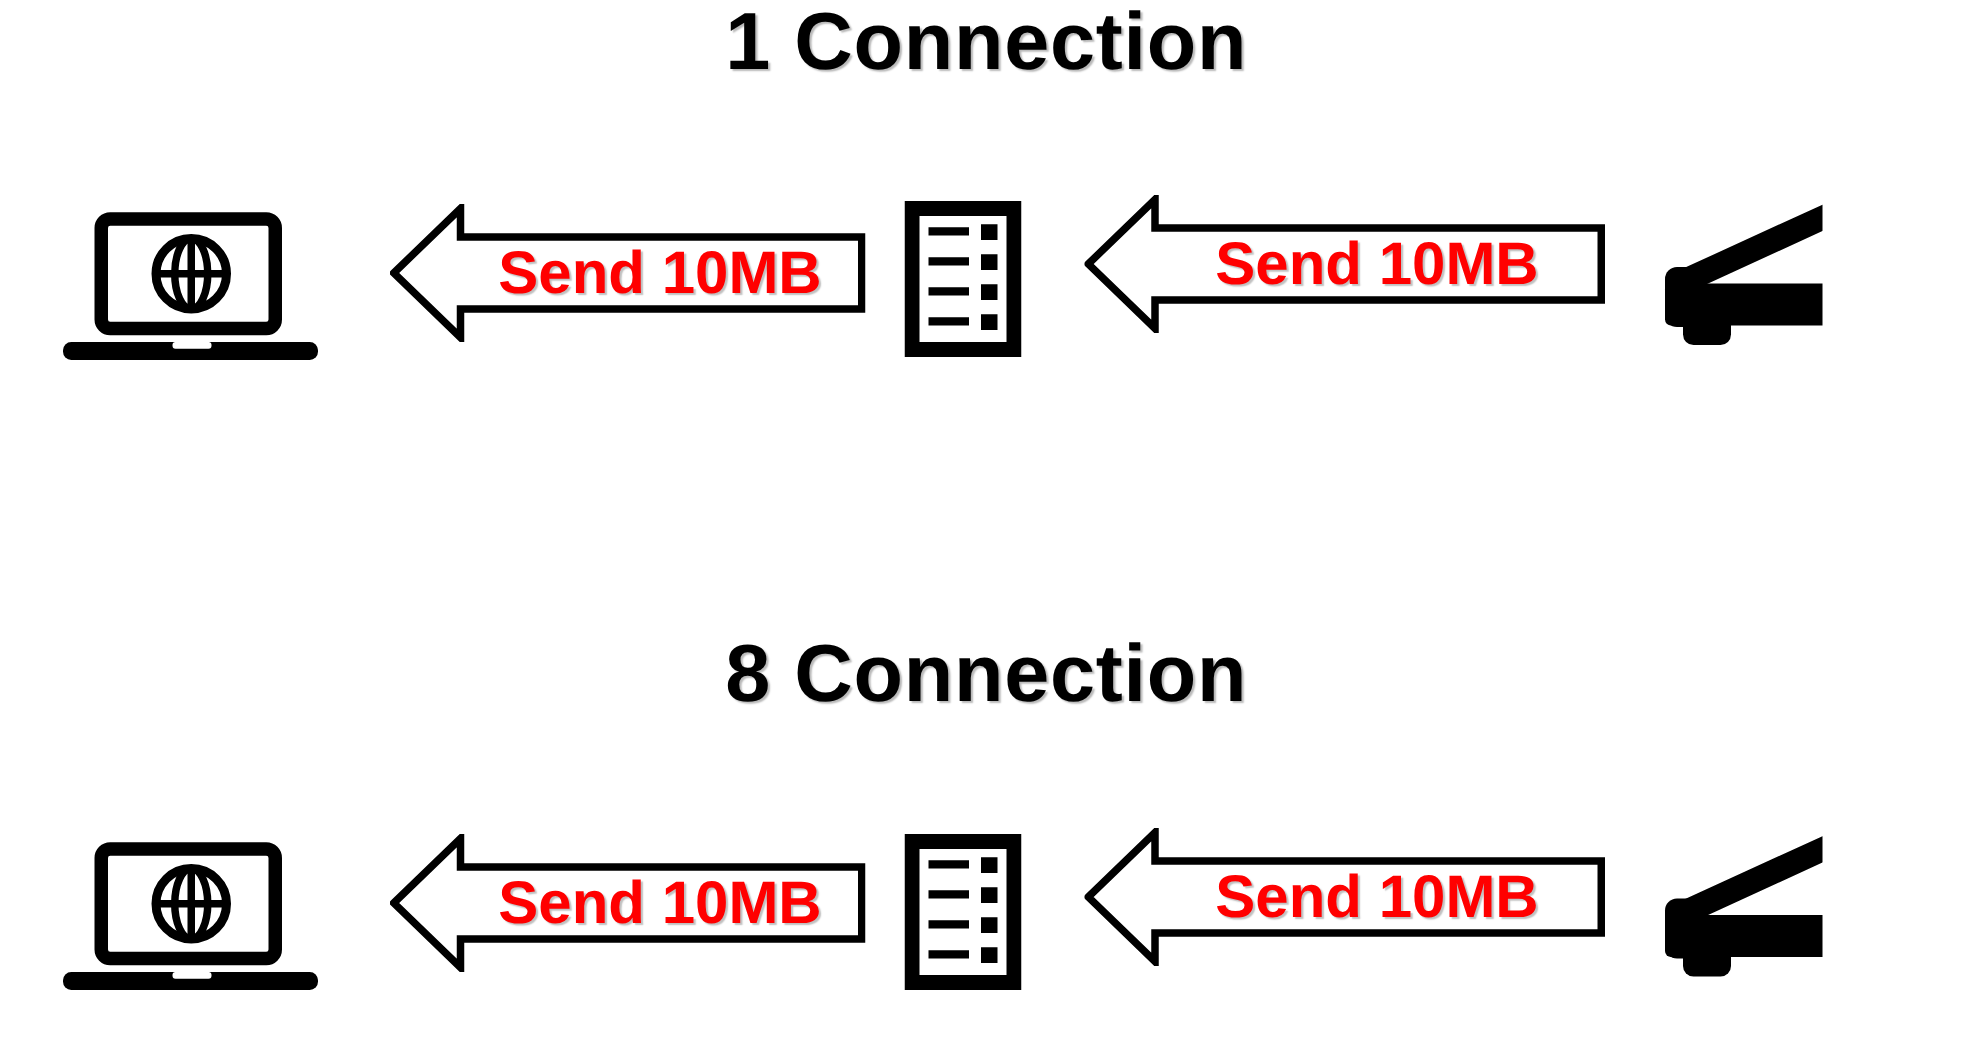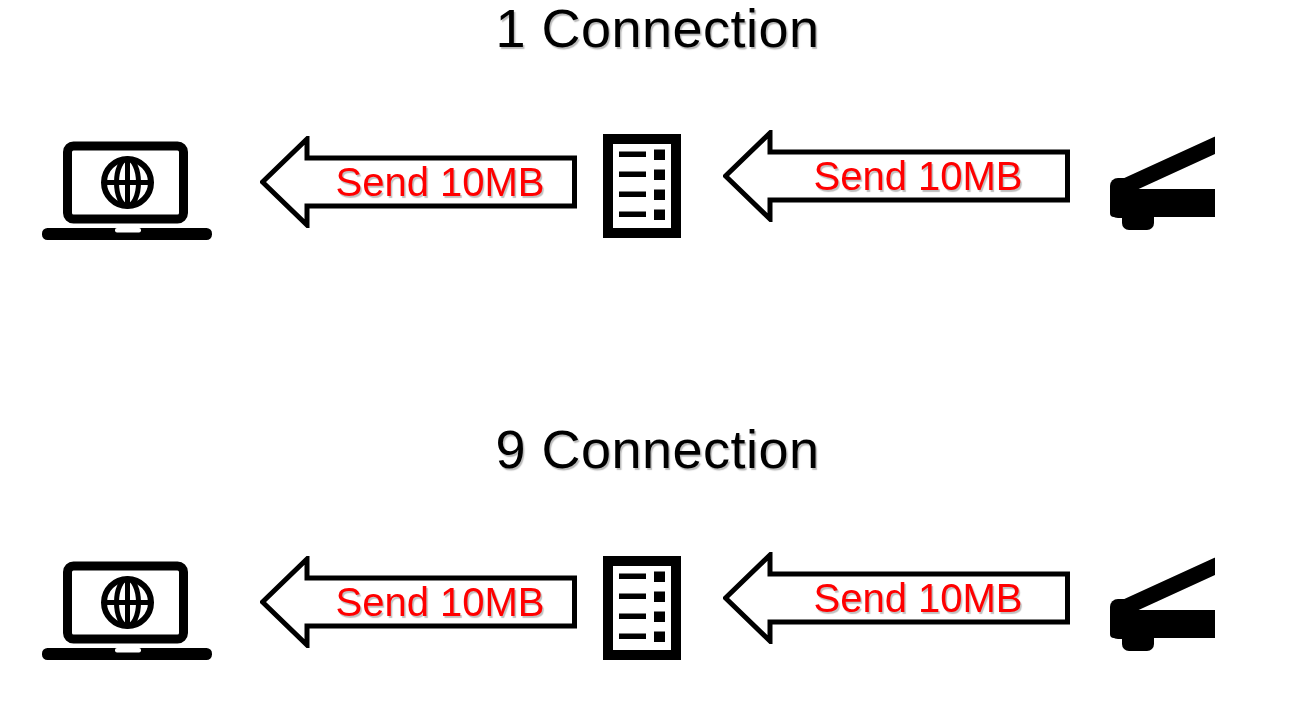--- a/index.html
+++ b/index.html
@@ -9,20 +9,21 @@
     --bg: #ffffff;
   }
   html, body { margin: 0; padding: 0; }
   .canvas {
     position: relative;
     width: 1215px;
     height: 703px;
     background: var(--bg);
     font-family: "Liberation Sans", "DejaVu Sans", sans-serif;
     overflow: hidden;
+    font-weight: bold;
   }
   section { display: contents; }
   .abs { position: absolute; text-align: center; }
   .title {
     left: 0;
     width: 1315px;
     text-align: center;
     font-size: 54px;
     line-height: 56px;
     color: var(--ink);
@@ -120,21 +121,21 @@
     </div>
 
     <div class="abs icon" style="left:1106px; top:112px; width:182px; height:124px;">
       <svg viewBox="0 0 182 124">
           <use href="#sym-scanner"></use>
         </svg>
     </div>
   </section>
 
   <section>
-    <div class="abs title" style="top:421px;">9 Connection</div>
+    <div class="abs title" style="top:421px;">8 Connection</div>
 
     <div class="abs icon" style="left:42px; top:561px; width:170px; height:100px;">
       <svg viewBox="0 0 170 100">
           <use href="#sym-laptop"></use>
         </svg>
     </div>
 
     <div class="abs arrow" style="left:260px; top:556px; width:317px; height:92px;">
       <svg viewBox="0 0 317 92">
           <use href="#sym-arrow-a"></use>

